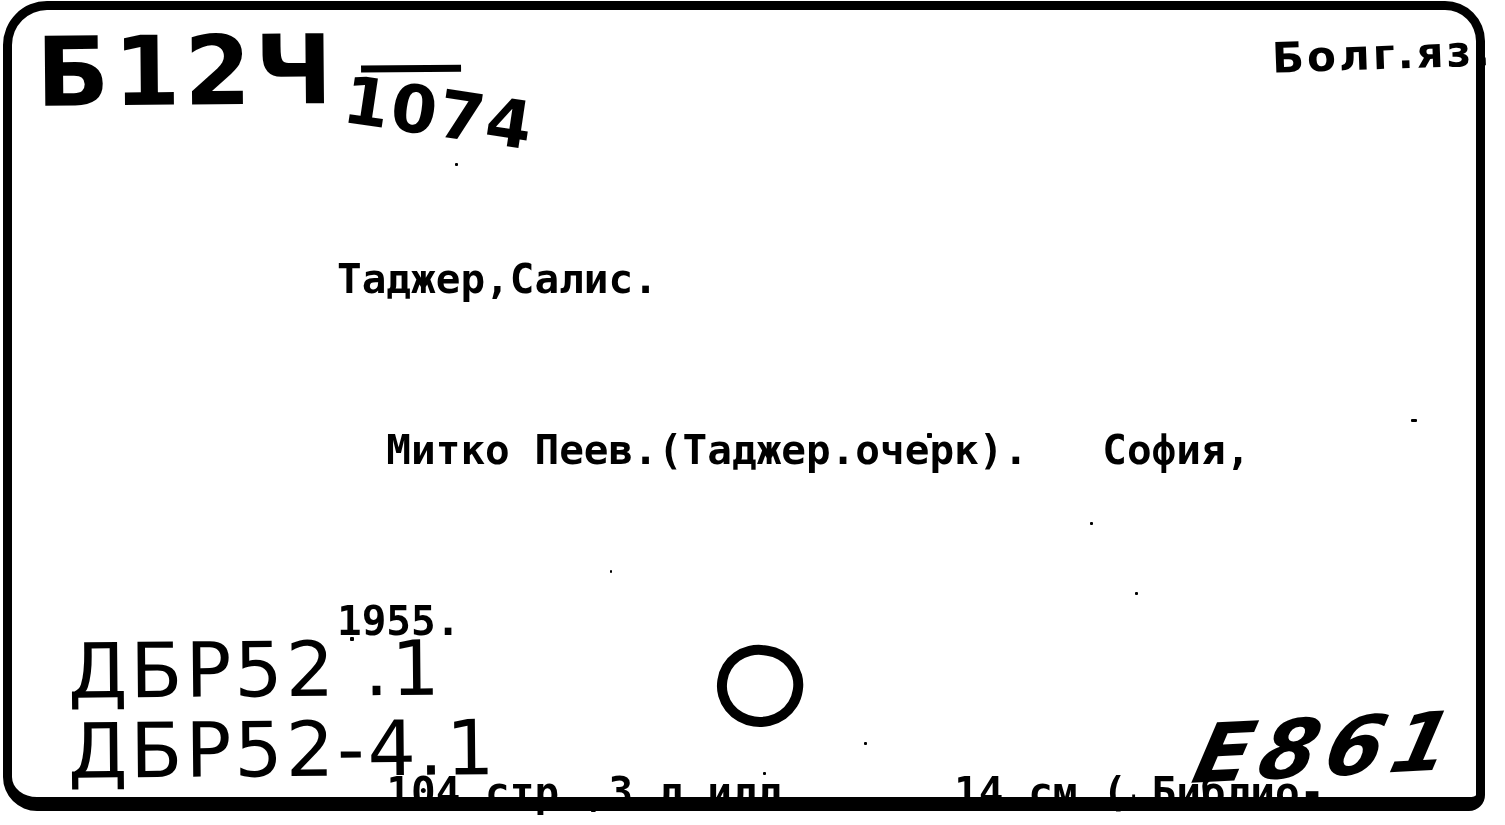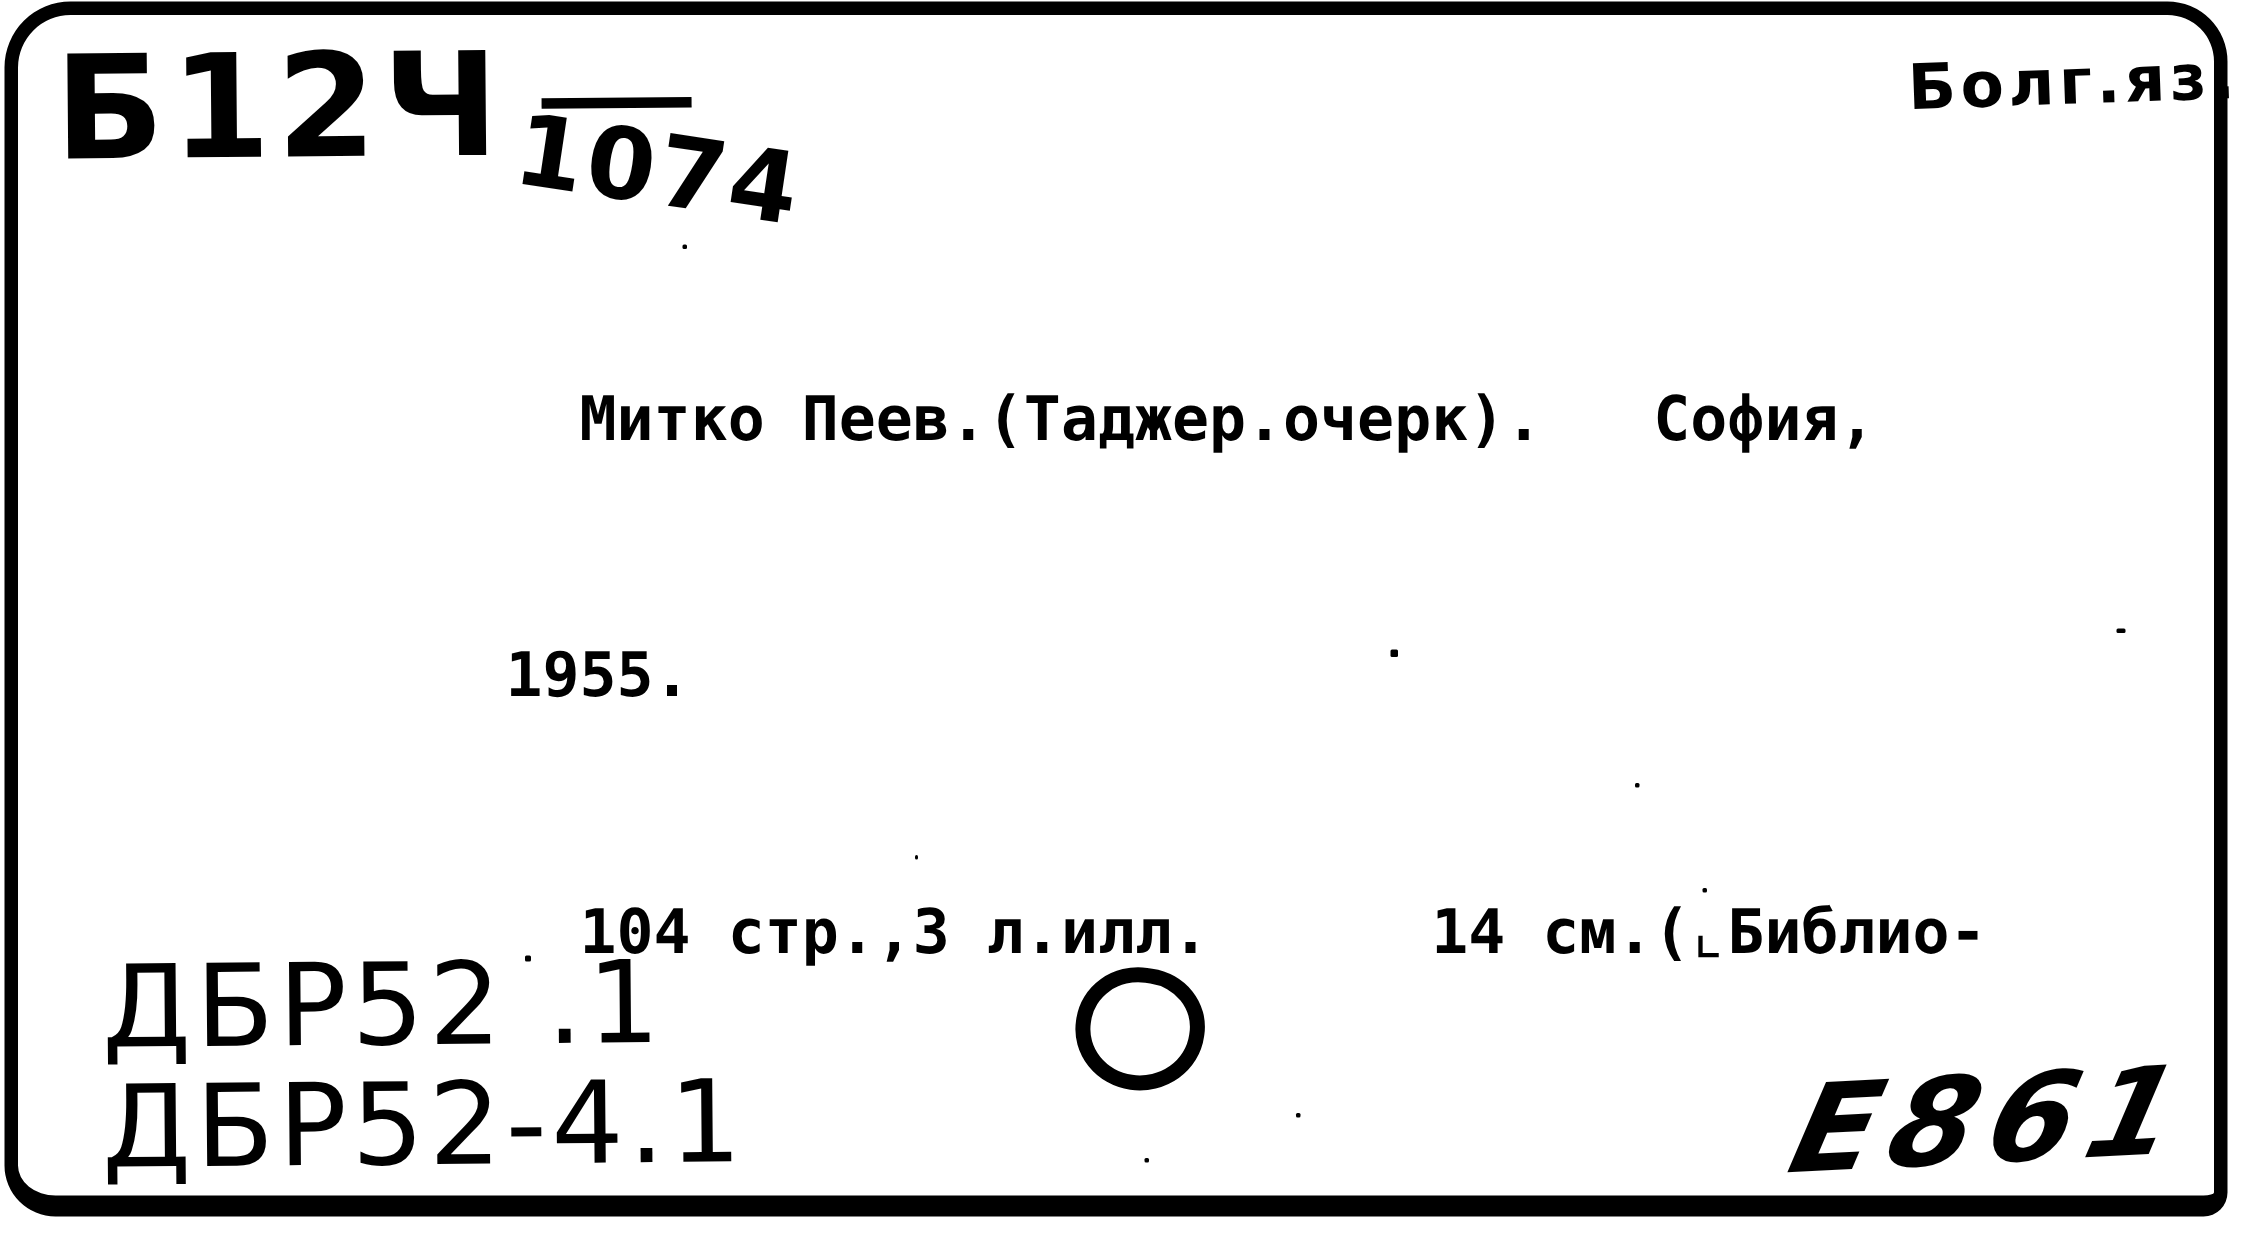--- a/index.html
+++ b/index.html
@@ -135,20 +135,21 @@
     <span class="classmark">Б12Ч</span>
     <span class="fraction">
       <span class="frac-bar"></span>
       <span class="frac-num">1074</span>
     </span>
   </div>
 
   <div class="lang-note">Болг.яз.</div>
 
   <div class="typed-block">
+    <div class="typed-line">Таджер,Салис.</div>
     <div class="typed-line">  Митко Пеев.(Таджер.очерк).   София,</div>
     <div class="typed-line">1955.</div>
     <div class="typed-line">  104 стр.,3 л.илл.      14 см.(⌞Библио-</div>
     
   </div>
 
   <div class="shelf-marks">
     <div class="shelf-mark">ДБР52 .1</div>
     <div class="shelf-mark">ДБР52-4.1</div>
   </div>

